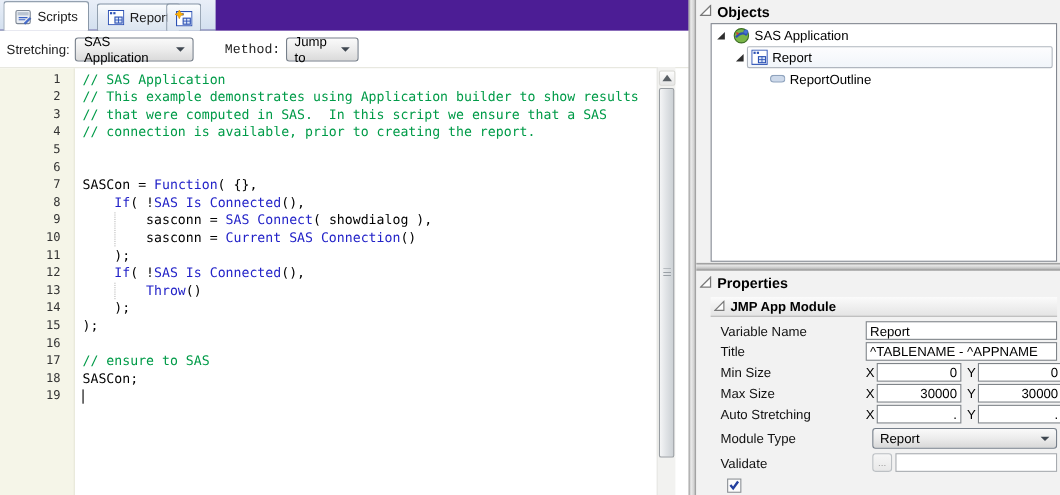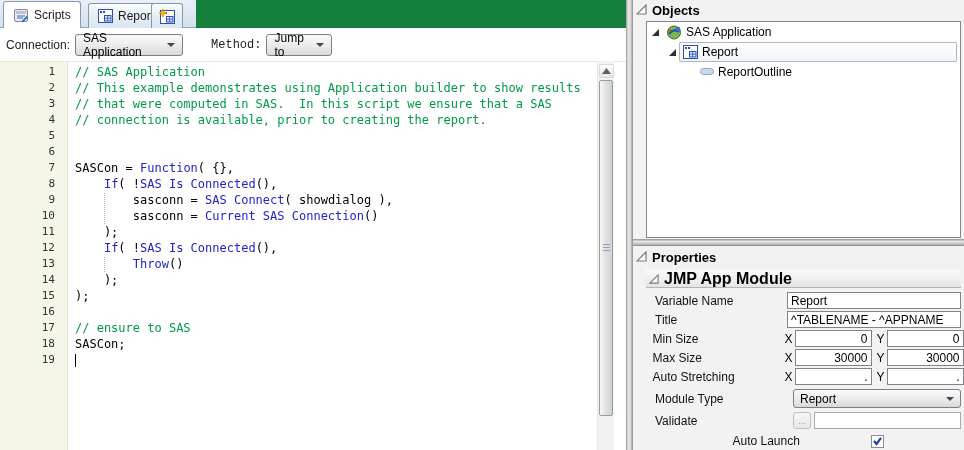--- a/index.html
+++ b/index.html
@@ -2,21 +2,21 @@
 <html><head>
 <meta charset="utf-8">
 <style>
   html,body{margin:0;padding:0;background:#fff;}
   .app{position:relative;width:964px;height:450px;background:#fff;overflow:hidden;
        font-family:"Liberation Sans",sans-serif;font-size:12px;color:#000;}
 
   
   .left{position:absolute;left:0;top:0;width:626px;height:450px;background:#fff;}
 
-  .tabstrip{position:absolute;left:0;top:0;width:626px;height:28px;background:#15803d;}
+  .tabstrip{position:absolute;left:0;top:0;width:626px;height:28px;background:#4c1d95;}
   .tabstrip-shade{position:absolute;left:0;top:0;width:196px;height:27px;
       background:linear-gradient(180deg,#e9eff8,#d3e0ef);border-bottom:1px solid #93a7bd;}
   .tab{position:absolute;display:flex;align-items:center;gap:5px;padding:0 9px;
       border:1px solid #8a98a8;border-bottom:none;border-radius:3px 3px 0 0;
       font-size:12px;color:#1a1a1a;box-sizing:border-box;cursor:default;}
   .tab.active{left:3px;top:1px;height:27px;background:#fff;z-index:3;}
   .tab.inactive{top:3px;height:25px;background:linear-gradient(180deg,#fbfdfe,#e8eef6 45%,#dbe5f0);z-index:2;}
   .tab-report{left:88px;}
   .tab-new{left:151px;padding:0 7px;}
 
@@ -77,23 +77,23 @@
   .row-content{flex:1;display:flex;align-items:center;gap:4px;height:18px;
       padding:0 3px;margin-right:3px;border:1px solid transparent;border-radius:2px;}
   .tree-row.selected .row-content{border:1px solid #b0b6bf;
       background:linear-gradient(180deg,#fdfdfe,#f1f5fa);}
   .tree-icon{display:flex;align-items:center;}
   .tree-label{white-space:nowrap;}
 
   .props-header{position:absolute;left:0;top:246px;width:331px;height:22px;}
   .group-header{position:absolute;left:13px;top:270px;width:315px;height:18px;box-sizing:border-box;
       background:linear-gradient(180deg,#fbfbfb,#e4e4e4);border-bottom:1px solid #b3b3b3;
-      display:flex;align-items:center;gap:5px;padding-left:3px;font-weight:bold;font-size:16px;}
+      display:flex;align-items:center;gap:5px;padding-left:3px;font-weight:bold;font-size:12px;}
   .props-rows{position:absolute;left:22px;top:291px;width:306px;}
-  .prow{display:flex;align-items:center;height:19px;justify-content:center;}
+  .prow{display:flex;align-items:center;height:19px;}
   .plabel{flex:0 0 132px;color:#111;}
   .pfield{flex:1;height:17px;box-sizing:border-box;border:1px solid #7f8489;background:#fff;
       padding:0 3px;font-size:12px;font-family:"Liberation Sans",sans-serif;color:#000;outline:none;}
   input.pfield{min-width:0;}
   .xy{flex:1;display:flex;align-items:center;}
   .axis{flex:0 0 10px;}
   .axis-y{margin-left:5px;}
   .xy .pfield{flex:0 0 77px;width:77px;}
   .num{text-align:right;}
   .prow-module{margin-top:2px;height:21px;}
@@ -153,21 +153,21 @@
             <rect x="6" y="3" width="2" height="2" fill="#2b50b4"></rect>
             <rect x="7.5" y="7.5" width="6.5" height="5.5" fill="#dbe6f8" stroke="#2b50b4"></rect>
             <path d="M7.5 10.2 h6.5 M10.7 7.5 v5.5" stroke="#2b50b4" stroke-width="0.8"></path>
             <polygon points="4,0 5.2,2.8 8,4 5.2,5.2 4,8 2.8,5.2 0,4 2.8,2.8" fill="#ffb400" stroke="#d98a00" stroke-width="0.6"></polygon>
           </svg>
         </span>
       </div>
     </div>
 
     <div class="toolbar">
-      <span class="tb-label">Connection:</span>
+      <span class="tb-label">Stretching:</span>
       <div class="dd dd-ns">
         <span>SAS Application</span>
         <span class="arr"></span>
       </div>
       <span class="tb-label tb-method">Method:</span>
       <div class="dd dd-method">
         <span>Jump to</span>
         <span class="arr"></span>
       </div>
     </div>
@@ -343,21 +343,20 @@
         </div>
       </div>
 
       <div class="prow prow-validate">
         <span class="plabel">Validate</span>
         <span class="btn-ellipsis">...</span>
         <input class="pfield validate-field" value="" style="">
       </div>
 
       <div class="prow prow-check">
-        <span class="plabel">Auto Launch</span>
         <span class="checkbox">
             <svg width="11" height="11" viewBox="0 0 11 11">
               <path d="M2 5 L4.5 8 L9 1.8" stroke="#233f9f" stroke-width="2.2" fill="none"></path>
             </svg>
           </span>
       </div>
 
     </div>
   </div>
 </div>

